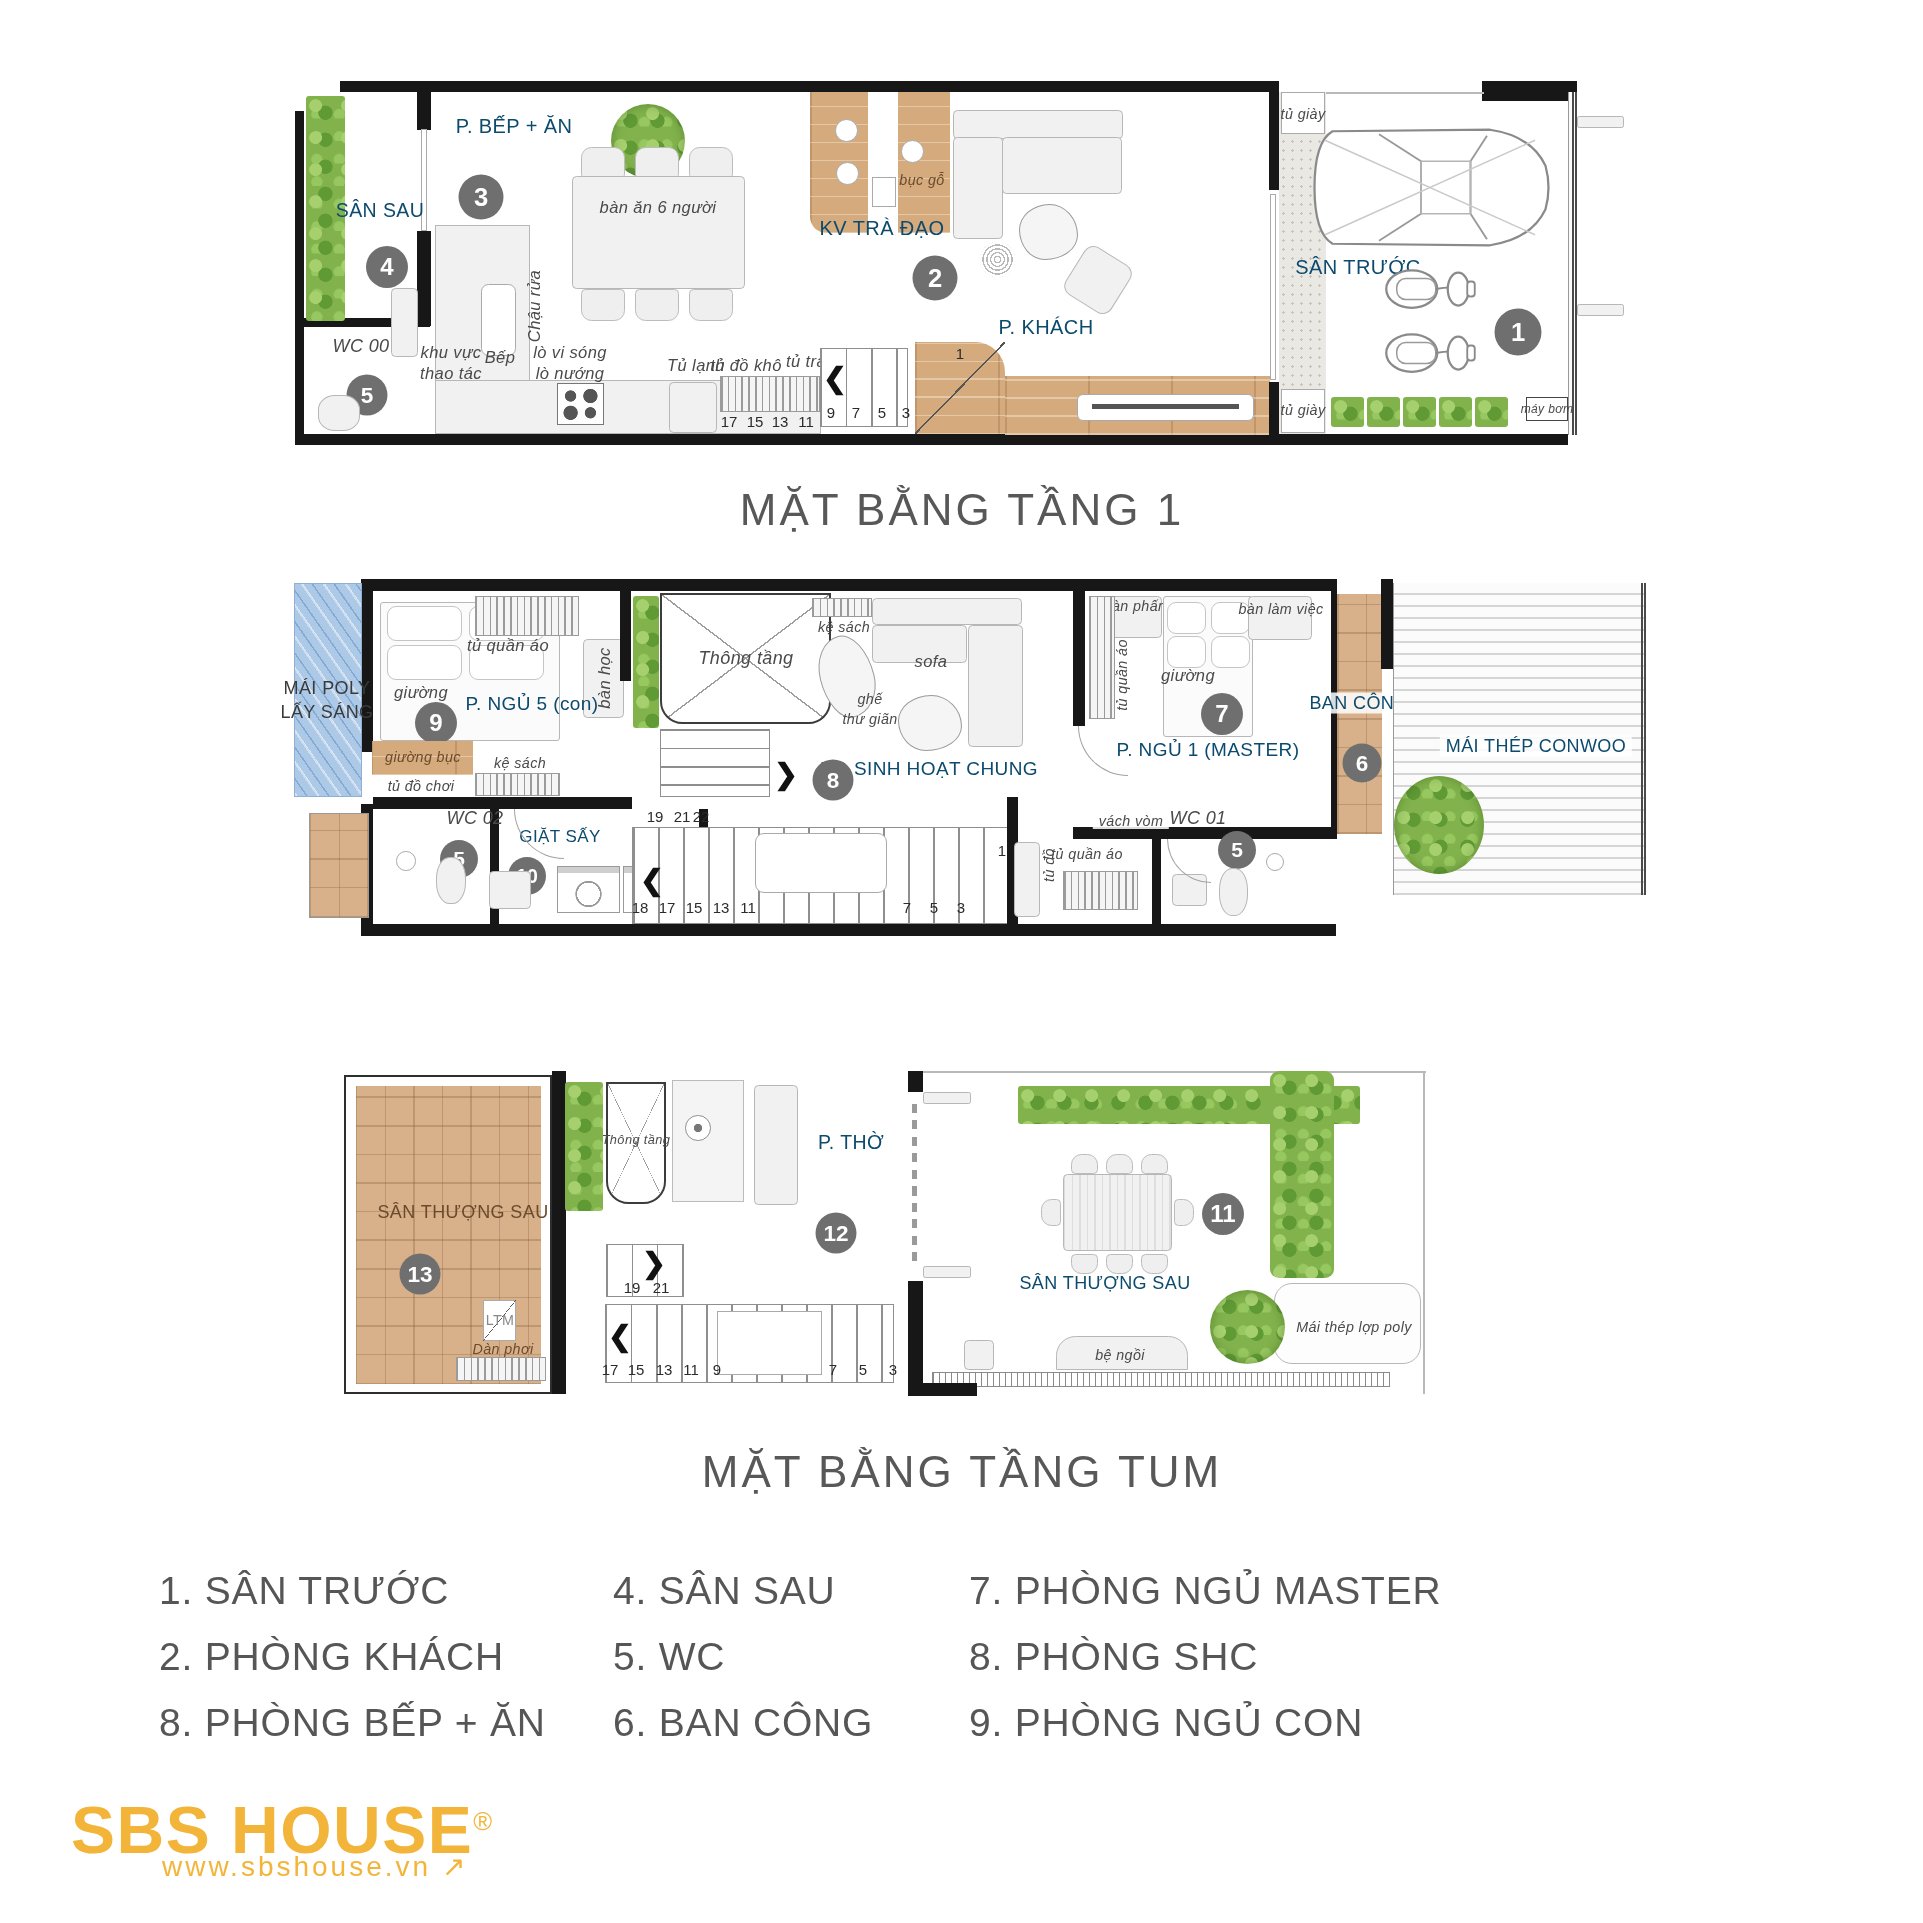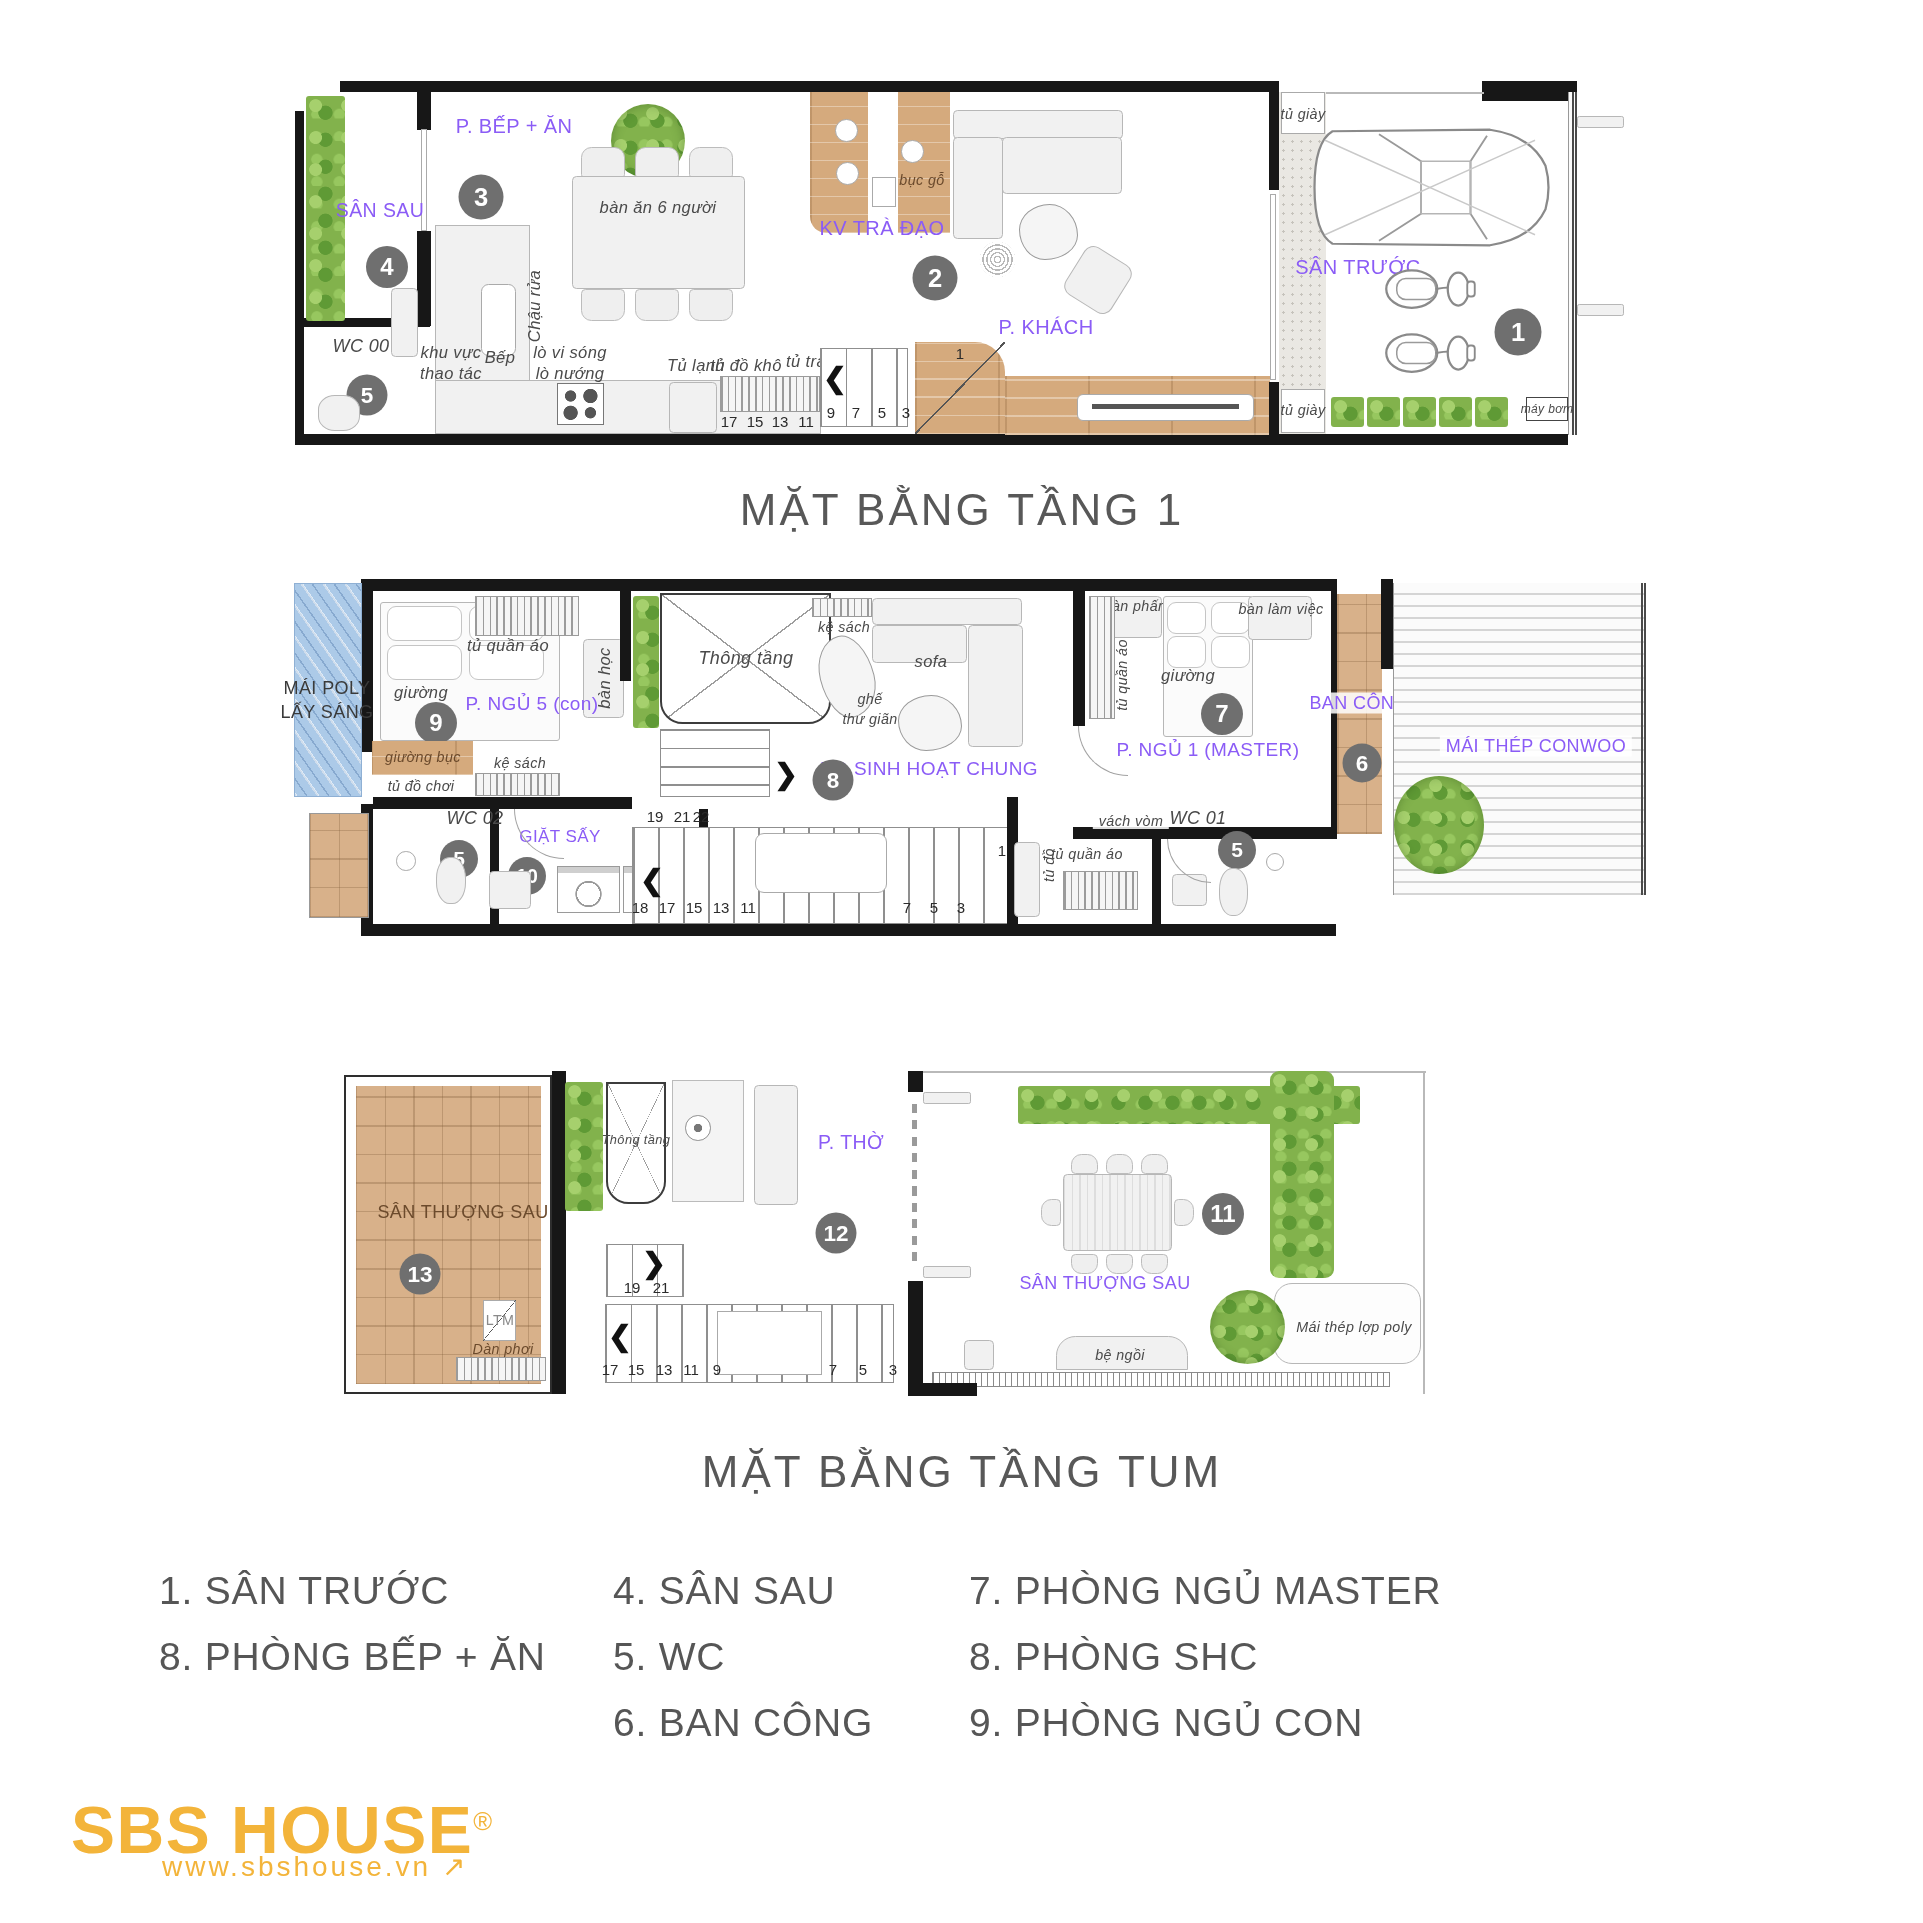--- a/index.html
+++ b/index.html
@@ -2,21 +2,21 @@
 <html style="font-size:12px"><head>
 <meta charset="utf-8">
 <style>
   *{box-sizing:border-box}
   html,body{margin:0;padding:0;background:#fff}
   .page{position:relative;width:1924px;height:1924px;background:#fff;font-family:"Liberation Sans",sans-serif;overflow:hidden}
   .plan{position:absolute}
   .plan>*{position:absolute}
   .wall{background:#171717}
   .wline{background:#b9b9b9}
-  .lbl{color:#8b5cf6;font-size:19.5px;letter-spacing:0.4px;white-space:nowrap;transform:translate(-50%,-50%)}
+  .lbl{color:#0c4a6e;font-size:19.5px;letter-spacing:0.4px;white-space:nowrap;transform:translate(-50%,-50%)}
   .it{font-style:italic;color:#4a4a4a;font-size:16.5px}
   .sm{font-size:14.3px}
   .cap24{font-size:18px}
   .rot{transform:translate(-50%,-50%) rotate(-90deg)}
   .onwood{color:#6b4a2c}
   .tag{background:#ffffffd9;padding:0 6px}
   .marker{background:#6f6f6f;color:#fff;border-radius:50%;display:flex;align-items:center;justify-content:center;font-weight:bold;transform:translate(-50%,-50%)}
   .snum{font-size:15px;color:#2b2b2b;transform:translate(-50%,-50%);white-space:nowrap}
   .furn{background:#f1f1f1;border:1.5px solid #b7b7b7;border-radius:4.5px}
   .white{background:#fff;border:0.8px solid #aaa}
@@ -351,20 +351,21 @@
     <div class="furn" style="left:936px;top:212px;width:147px;height:81px;border-radius:18px;background:#fdfdfd"></div>
     <div class="lbl it sm" style="left:1016px;top:256px">Mái thép lợp poly</div>
     <div class="plants tree" style="left:872px;top:219px;width:75px;height:74px"></div>
     <div class="rail" style="left:594px;top:301px;width:458px;height:15px"></div>
     <div class="wall" style="left:570px;top:312px;width:69px;height:12.8px"></div>
   </div>
   <div class="plan-title" style="top:1447px">MẶT BẰNG TẦNG TUM</div>
 
   <div class="leg-col" style="left:159px;top:1569px">
     <div class="leg-item">1. SÂN TRƯỚC</div>
+    <div class="leg-item">2. PHÒNG KHÁCH</div>
     <div class="leg-item">8. PHÒNG BẾP + ĂN</div>
   </div>
   <div class="leg-col" style="left:613px;top:1569px">
     <div class="leg-item">4. SÂN SAU</div>
     <div class="leg-item">5. WC</div>
     <div class="leg-item">6. BAN CÔNG</div>
   </div>
   <div class="leg-col" style="left:969px;top:1569px">
     <div class="leg-item">7. PHÒNG NGỦ MASTER</div>
     <div class="leg-item">8. PHÒNG SHC</div>

